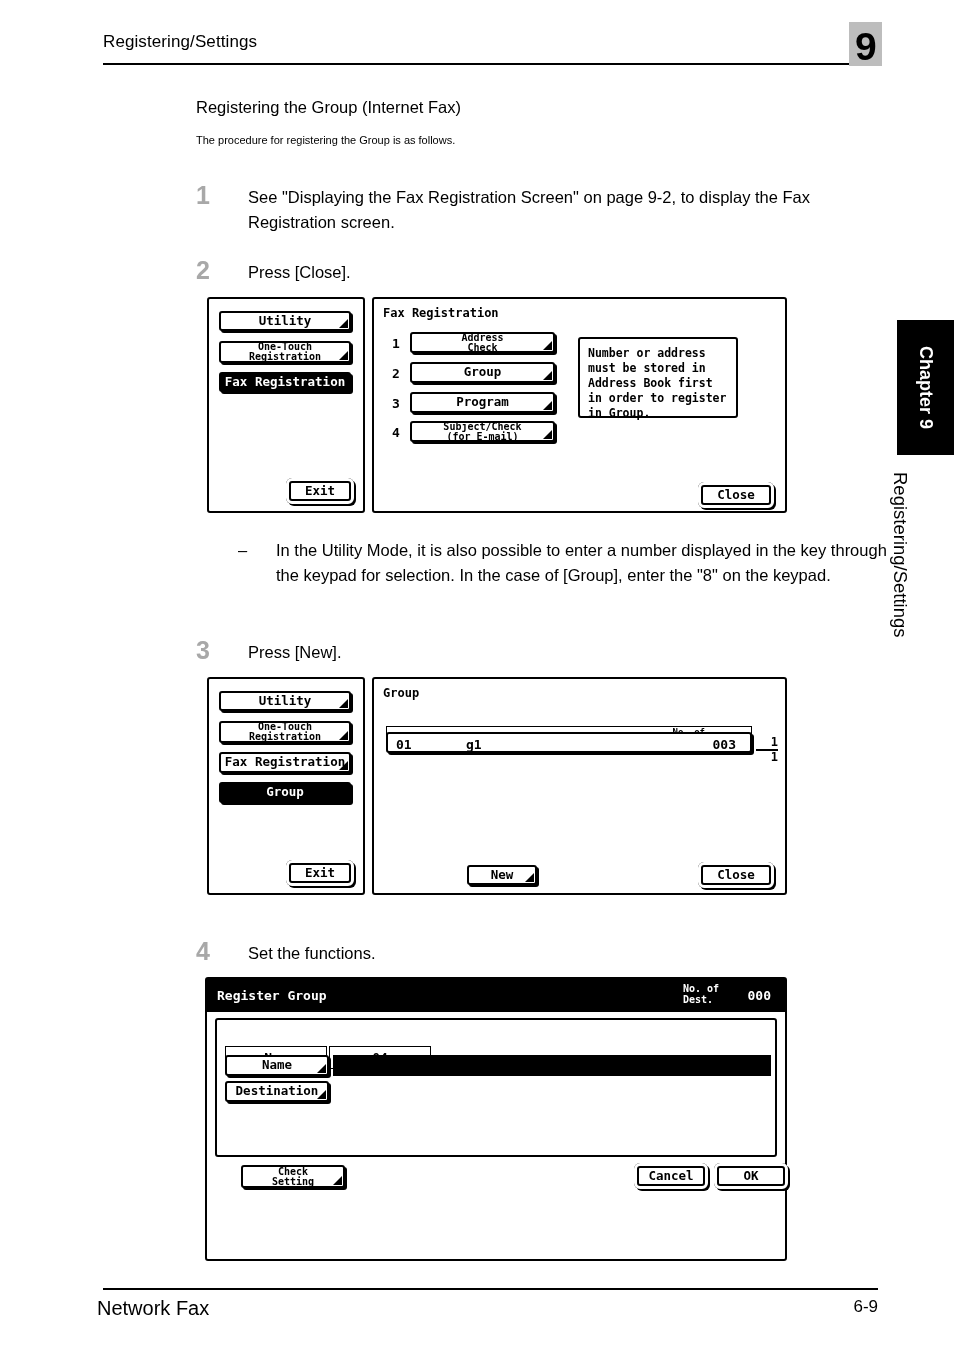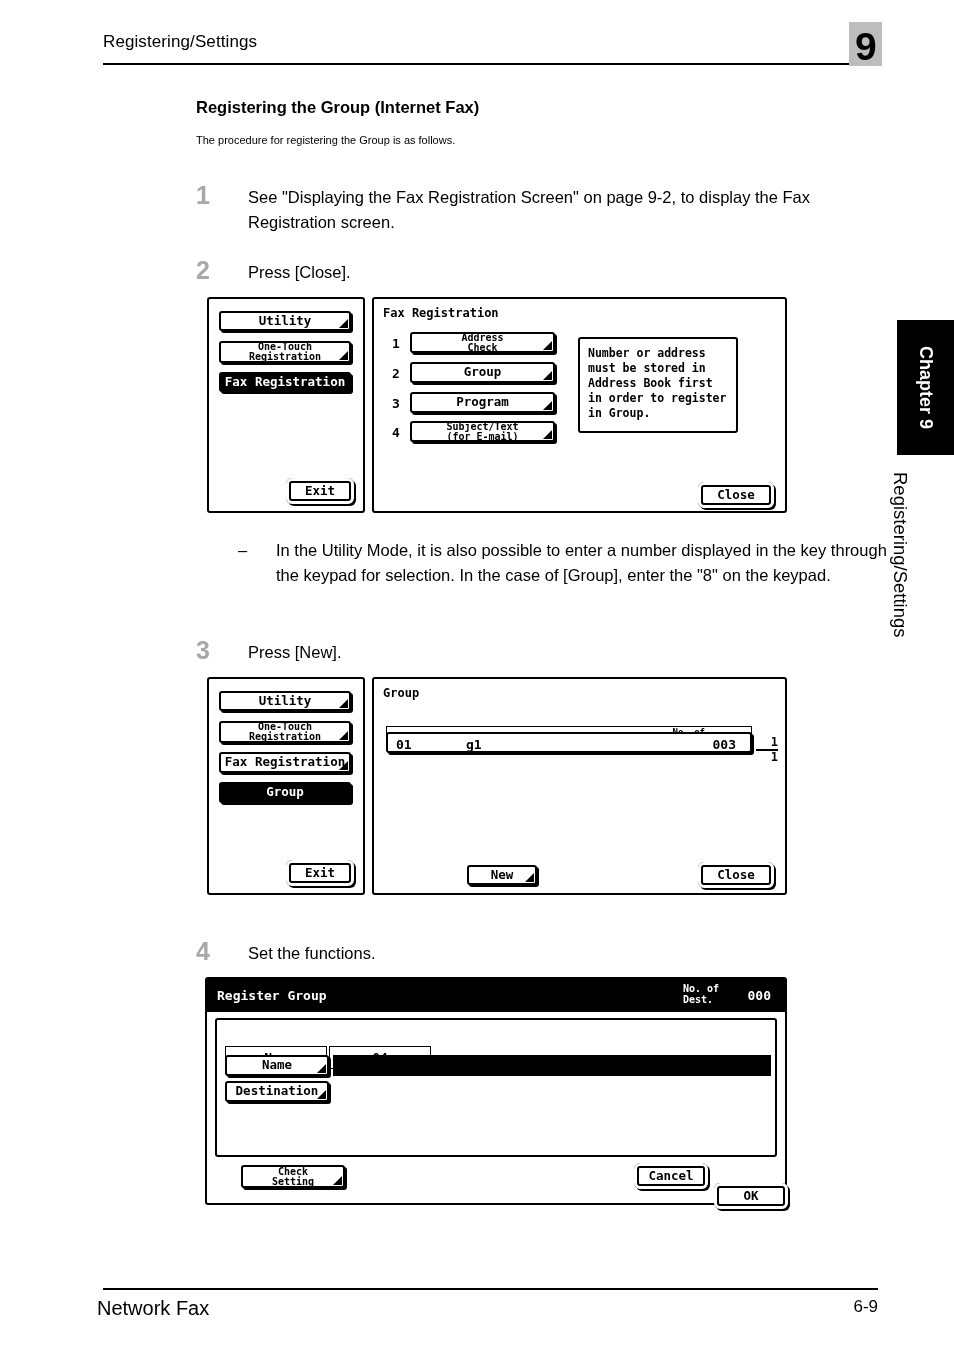--- a/index.html
+++ b/index.html
@@ -56,21 +56,21 @@
     line-height: 42px;
     color: #000;
   }
 
   
   .sec-title {
     position: absolute;
     left: 196px;
     top: 98px;
     font-size: 16.5px;
-    font-weight: bold;
+    font-weight: normal;
   }
   .sec-intro {
     position: absolute;
     left: 196px;
     top: 134px;
     font-size: 11px;
   }
 
   .step { position: absolute; }
   .step-num {
@@ -378,24 +378,24 @@
       <div class="btn corner shadow" style="left:28px; top:7px; width:145px; height:21px; font-size:10px;">Address
 Check</div>
 
       <div class="num-label" style="left:10px; top:41px;">2</div>
       <div class="btn corner shadow" style="left:28px; top:37px; width:145px; height:21px; font-size:12.5px;">Group</div>
 
       <div class="num-label" style="left:10px; top:71px;">3</div>
       <div class="btn corner shadow" style="left:28px; top:67px; width:145px; height:21px; font-size:12.5px;">Program</div>
 
       <div class="num-label" style="left:10px; top:100px;">4</div>
-      <div class="btn corner shadow" style="left:28px; top:96px; width:145px; height:21px; font-size:10px;">Subject/Text
+      <div class="btn corner shadow" style="left:28px; top:96px; width:145px; height:21px; font-size:10px;">Subject/Check
 (for E-mail)</div>
 
-      <div class="msgbox" style="left:196px; top:12px; width:160px; height:96px;">Number or address
+      <div class="msgbox" style="left:196px; top:12px; width:160px; height:81px;">Number or address
 must be stored in
 Address Book first
 in order to register
 in Group.</div>
     </div>
 
     <div class="btn emph" style="left:327px; top:186px; width:70px; height:20px; font-size:12.5px;">Close</div>
   </div>
 </div>
 
@@ -445,21 +445,21 @@
     <div class="btn corner shadow" style="left:93px; top:186px; width:70px; height:20px; font-size:12.5px;">New</div>
     <div class="btn emph" style="left:327px; top:186px; width:70px; height:20px; font-size:12.5px;">Close</div>
   </div>
 </div>
 
 <div class="step" style="left:196px; top:938px; width:690px;">
   <div class="step-num">4</div>
   <div class="step-text">Set the functions.</div>
 </div>
 
-<div class="lcd" style="left:205px; top:977px; width:582px; height:228px; border:2px solid #000; border-radius:3px;">
+<div class="lcd" style="left:205px; top:977px; width:582px; height:284px; border:2px solid #000; border-radius:3px;">
 
   <div class="titlebar">
     <span class="t-left">Register Group</span>
     <span class="t-dest">No. of
 Dest.</span>
     <span class="t-val">000</span>
   </div>
 
   <div class="hatch-lite" style="position:absolute; left:8px; top:39px; width:562px; height:139px; border:2px solid #000; border-radius:3px; box-sizing:border-box;">
     <div class="field-flat" style="left:8px; top:8px; width:102px; height:23px;">No.</div>
@@ -467,21 +467,21 @@
 
     <div class="btn corner shadow" style="left:8px; top:35px; width:104px; height:21px; font-size:12.5px;">Name</div>
     <div class="field-dark" style="left:116px; top:35px; width:438px; height:21px;"></div>
 
     <div class="btn corner shadow" style="left:8px; top:61px; width:104px; height:21px; font-size:12.5px;">Destination</div>
   </div>
 
   <div class="btn corner shadow" style="left:34px; top:186px; width:104px; height:23px; font-size:10px;">Check
 Setting</div>
   <div class="btn emph" style="left:430px; top:187px; width:68px; height:20px; font-size:12.5px;">Cancel</div>
-  <div class="btn emph" style="left:510px; top:187px; width:68px; height:20px; font-size:12.5px;margin-top:20px;">OK</div>
+  <div class="btn emph" style="left:510px; top:187px; width:68px; height:20px; font-size:12.5px;">OK</div>
 </div>
 
 <div class="side-tab-box"></div>
 <div class="side-tab-text">Chapter 9</div>
 <div class="side-label">Registering/Settings</div>
 
 <div class="footer-rule"></div>
 <div class="footer-left">Network Fax</div>
 <div class="footer-right">6-9</div>
 

